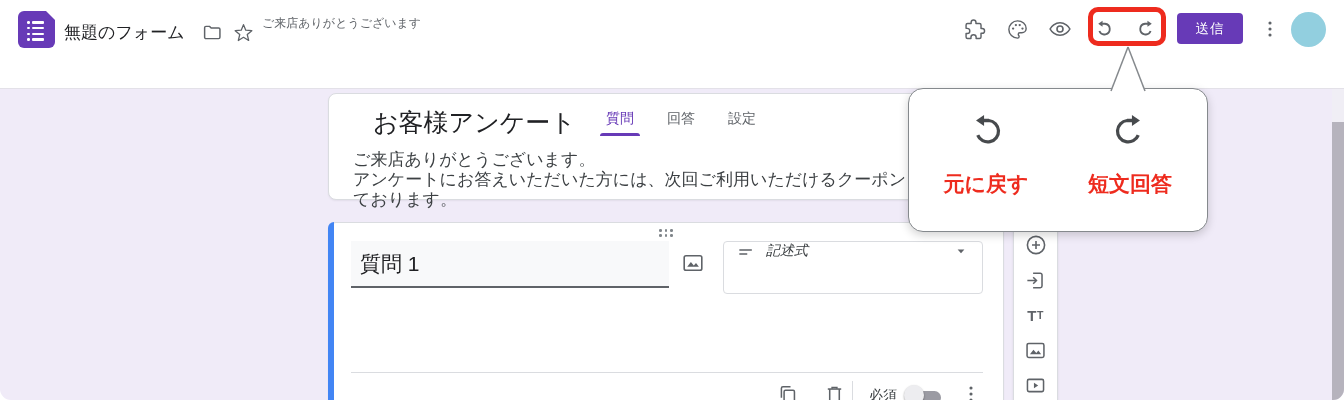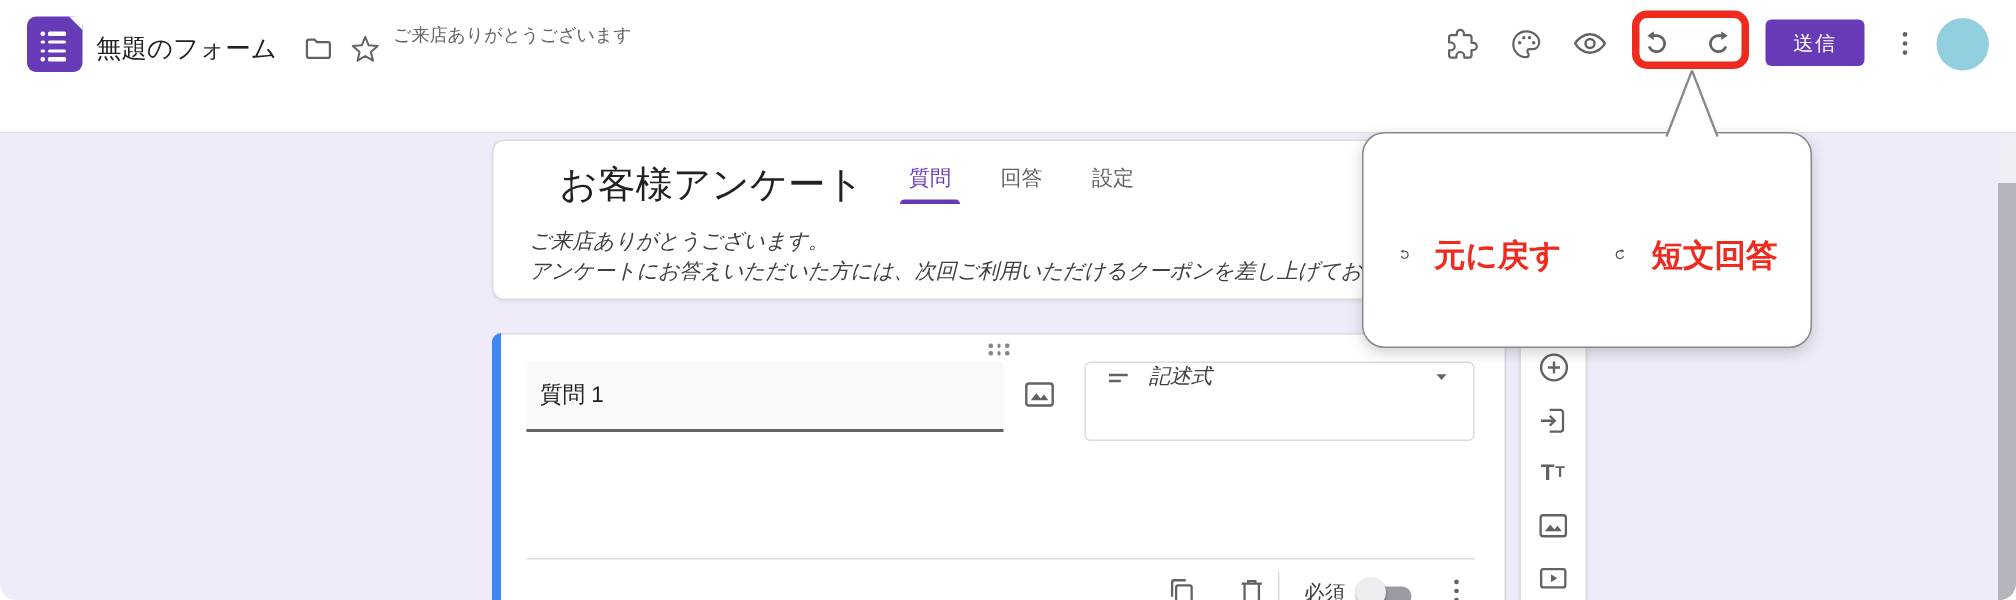--- a/index.html
+++ b/index.html
@@ -28,27 +28,27 @@
   .tabs { position:absolute; left:603px; top:60px; display:flex; gap:27px; height:28px;margin-top:46px; }
   .tab { font-size:14px; color:#5f6368; position:relative; padding:4px 3px; cursor:pointer; }
   .tab.active { color:var(--purple,#673ab7); }
   .tab.active .underline { position:absolute; left:-3px; right:-3px; bottom:-2px; height:3.5px; background:var(--purple,#673ab7); border-radius:3px 3px 0 0; }
 
   
   .content-bg { position:absolute; left:0; top:89px; width:1344px; height:311px; background:var(--pagebg,#f0ebf8); }
   .card { position:absolute; background:#fff; border:1px solid #dadce0; border-radius:8px; box-shadow:0 1px 2px rgba(0,0,0,.06); }
   .title-card { left:328px; top:93px; width:676px; height:107px; }
   .form-title { position:absolute; left:24px; top:12px; font-size:25px; color:#202124;margin-left:20px; }
-  .form-desc { position:absolute; left:24px; top:56px; font-size:14px; line-height:20px; color:#3c4043;font-style:italic; }
+  .form-desc { position:absolute; left:24px; top:56px; font-size:17px; line-height:20px; color:#3c4043; }
 
   .q-card { left:328px; top:222px; width:676px; height:200px; }
   .q-selbar { position:absolute; left:-1px; top:-1px; bottom:-1px; width:6px; background:var(--blue,#4285f4); border-radius:8px 0 0 8px; }
   .drag-handle { position:absolute; left:50%; top:6px; transform:translateX(-50%); display:grid; grid-template-columns:repeat(3,3px); gap:2.5px; }
   .drag-handle i { width:2.6px; height:2.6px; background:#80868b; border-radius:50%; }
-  .q-title-input { position:absolute; left:22px; top:18px; width:318px; height:47px; background:#f8f9fa; border-bottom:2px solid #5f6368; display:flex; align-items:center; padding-left:9px; font-size:15px; color:#202124; }
+  .q-title-input { position:absolute; left:22px; top:18px; width:318px; height:47px; background:#f8f9fa; border-bottom:2px solid #5f6368; display:flex; align-items:center; padding-left:9px; font-size:21px; color:#202124; }
   .q-img-btn { position:absolute; left:352px; top:28px; }
   .q-type { position:absolute; left:394px; top:18px; width:260px; height:53px; border:1px solid #dadce0; border-radius:4px; display:flex; align-items:flex-start; padding:0 12px; gap:10px; background:#fff;font-style:italic; }
   .q-type .label { font-size:14px; color:#3c4043; flex:1; }
   .q-answer { position:absolute; left:22px; top:80px; width:318px; height:32px; border-bottom:1px solid #c4c7cc; font-size:14px; color:#80868b; display:flex; align-items:flex-end; padding:0 1px 7px 1px; }
   .q-divider { position:absolute; left:22px; top:149px; width:632px; border-top:1px solid #dadce0; }
   .q-actions { position:absolute; top:158px; right:20px; display:flex; align-items:center; }
   .q-actions .gap-lg { margin-right:22px; }
   .vdiv { width:1px; height:26px; background:#dadce0; margin:0 16px 0 6px; }
   .required { font-size:14px; color:#3c4043; margin-right:10px; padding-top:4px; }
   .toggle { position:relative; width:34px; height:24px; margin-right:18px; }
@@ -57,21 +57,21 @@
 
   
   .toolbar { position:absolute; left:1013px; top:222px; width:45px; height:195px; background:#fff; border:1px solid #dadce0; border-radius:8px; box-shadow:0 1px 3px rgba(0,0,0,.08); display:flex; flex-direction:column; align-items:center; padding-top:9px; gap:9px; z-index:20; }
   .tool { width:26px; height:26px; display:flex; align-items:center; justify-content:center; }
   .tt { font-weight:600; color:#5f6368; font-size:15px; letter-spacing:.5px; }
   .tt small { font-size:10.5px; font-weight:700; }
 
   
   .hl-box { position:absolute; left:1088px; top:7px; width:78px; height:39px; border:5px solid var(--red,#ee2b1e); border-radius:10px; z-index:60; }
   .callout { position:absolute; left:908px; top:88px; width:300px; height:144px; background:#fff; border:1px solid #85898d; border-radius:15px; box-shadow:0 3px 10px rgba(0,0,0,.18); z-index:50; display:flex; justify-content:center; gap:34px; padding-top:20px; }
-  .callout .col { display:flex; flex-direction:row; align-items:center; gap:15px; width:110px; }
+  .callout .col { display:flex; flex-direction:column; align-items:center; gap:15px; width:110px; }
   .callout .lbl { font-size:21px; font-weight:bold; color:var(--red,#ee2b1e); white-space:nowrap; }
   .pointer { position:absolute; left:1106px; top:44px; z-index:55; }
 
   
   .scroll-track { position:absolute; left:1332px; top:89px; width:12px; height:311px; background:#f0eef5; }
   .scroll-thumb { position:absolute; left:1332px; top:122px; width:12px; height:278px; background:#b6b3bd; }
 
   svg { display:block; }
 </style>
 </head>

